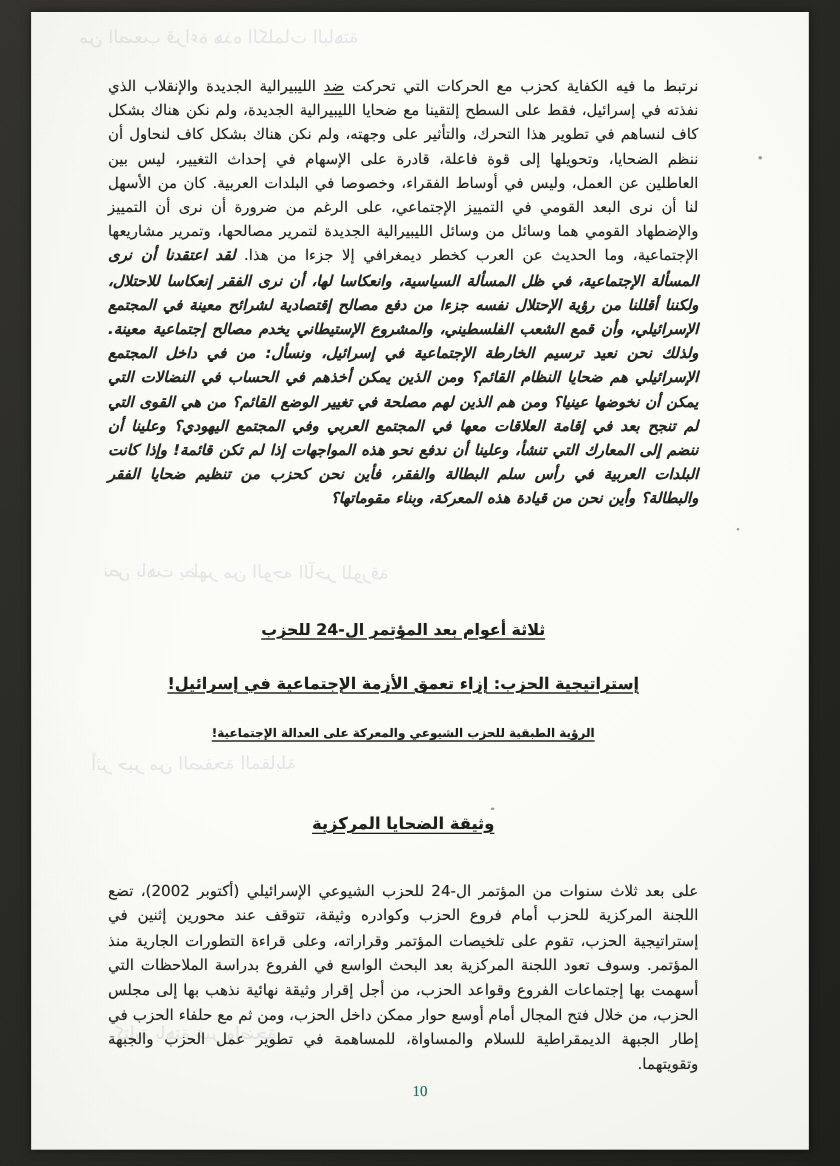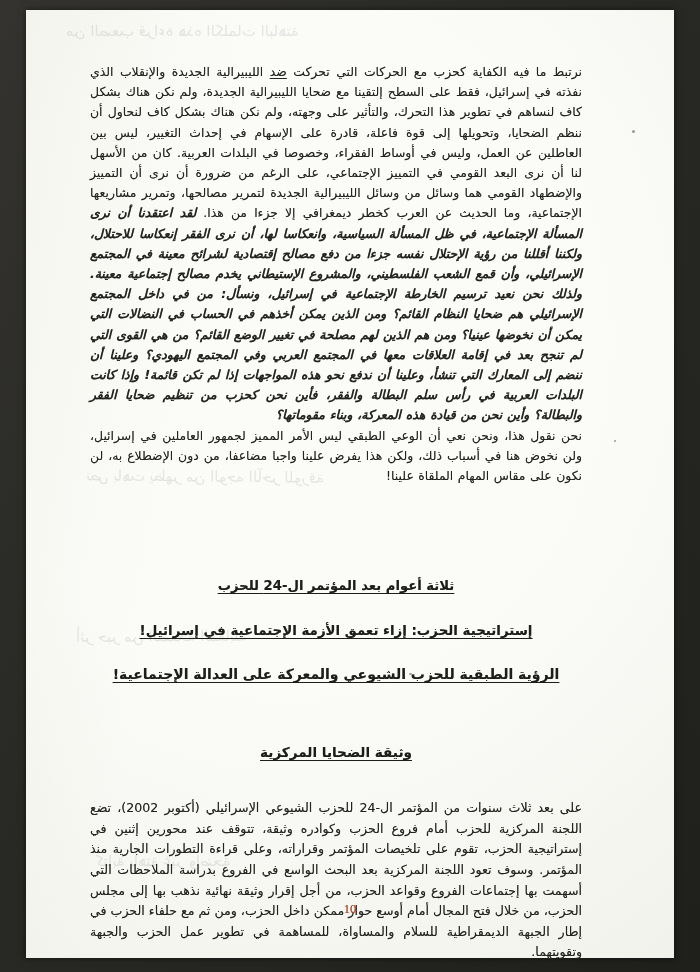--- a/index.html
+++ b/index.html
@@ -104,39 +104,39 @@
 
   .heading {
     text-align: center;
     font-weight: bold;
     color: #1d1e1a;
     text-decoration: underline;
     text-underline-offset: 3px;
   }
   .heading-1 { font-size: 13.2px; margin: 0 0 30px 0; }
   .heading-2 { font-size: 13.4px; margin: 0 0 28px 0; }
-  .heading-3 { font-size: 14px; margin: 0 0 62px 0; }
+  .heading-3 { font-size: 10px; margin: 0 0 62px 0; }
   .heading-4 { font-size: 13.6px; margin: 0 0 38px 0; }
 
   p.closing {
     margin: 0;
     text-align: justify;
     text-align-last: right;
     font-size: 12.6px;
     line-height: 20.6px;
   }
 
   .page-number {
     position: absolute;
     left: 0;
     right: 0;
     top: 892px;
     text-align: center;
     font-size: 12.5px;
-    color: #c2410c;
+    color: #0f766e;
     font-family: "Liberation Serif", serif;
   }
 
   
   .ink-dot {
     position: absolute;
     background: #4a4a44;
     border-radius: 50%;
     opacity: 0.55;
   }
@@ -161,21 +161,20 @@
     <div class="bleed bleed-bottom">كتابة باهتة غير واضحة</div>
 
     <span class="ink-dot dot-a"></span>
     <span class="ink-dot dot-b"></span>
     <span class="ink-dot dot-c"></span>
 
     <div class="content">
 
       <p class="body"><span>نرتبط ما فيه الكفاية كحزب مع الحركات التي تحركت </span><span class="u">ضد</span><span> الليبيرالية الجديدة والإنقلاب الذي نفذته في إسرائيل، فقط على السطح إلتقينا مع ضحايا الليبيرالية الجديدة، ولم نكن هناك بشكل كاف لنساهم في تطوير هذا التحرك، والتأثير على وجهته، ولم نكن هناك بشكل كاف لنحاول أن ننظم الضحايا، وتحويلها إلى قوة فاعلة، قادرة على الإسهام في إحداث التغيير، ليس بين العاطلين عن العمل، وليس في أوساط الفقراء، وخصوصا في البلدات العربية. كان من الأسهل لنا أن نرى البعد القومي في التمييز الإجتماعي، على الرغم من ضرورة أن نرى أن التمييز والإضطهاد القومي هما وسائل من وسائل الليبيرالية الجديدة لتمرير مصالحها، وتمرير مشاريعها الإجتماعية، وما الحديث عن العرب كخطر ديمغرافي إلا جزءا من هذا. </span><span class="it">لقد اعتقدنا أن نرى المسألة الإجتماعية، في ظل المسألة السياسية، وانعكاسا لها، أن نرى الفقر إنعكاسا للاحتلال، ولكننا أقللنا من رؤية الإحتلال نفسه جزءا من دفع مصالح إقتصادية لشرائح معينة في المجتمع الإسرائيلي، وأن قمع الشعب الفلسطيني، والمشروع الإستيطاني يخدم مصالح إجتماعية معينة. ولذلك نحن نعيد ترسيم الخارطة الإجتماعية في إسرائيل، ونسأل: من في داخل المجتمع الإسرائيلي هم ضحايا النظام القائم؟ ومن الذين يمكن أخذهم في الحساب في النضالات التي يمكن أن نخوضها عينيا؟ ومن هم الذين لهم مصلحة في تغيير الوضع القائم؟ من هي القوى التي لم تنجح بعد في إقامة العلاقات معها في المجتمع العربي وفي المجتمع اليهودي؟ وعلينا أن ننضم إلى المعارك التي تنشأ، وعلينا أن ندفع نحو هذه المواجهات إذا لم تكن قائمة! وإذا كانت البلدات العربية في رأس سلم البطالة والفقر، فأين نحن كحزب من تنظيم ضحايا الفقر والبطالة؟ وأين نحن من قيادة هذه المعركة، وبناء مقوماتها؟</span></p>
 
-      <p class="body">نحن نقول هذا، ونحن نعي أن الوعي الطبقي ليس الأمر المميز لجمهور العاملين في إسرائيل، ولن نخوض هنا في أسباب ذلك، ولكن هذا يفرض علينا واجبا مضاعفا، من دون الإضطلاع به، لن نكون على مقاس المهام الملقاة علينا!</p>
 
       <div class="gap-mid"></div>
 
       <div class="headings">
         <div class="heading heading-1">ثلاثة أعوام بعد المؤتمر ال-24 للحزب</div>
         <div class="heading heading-2">إستراتيجية الحزب: إزاء تعمق الأزمة الإجتماعية في إسرائيل!</div>
         <div class="heading heading-3">الرؤية الطبقية للحزب الشيوعي والمعركة على العدالة الإجتماعية!</div>
         <div class="heading heading-4">وثيقة الضحايا المركزية</div>
       </div>
 

